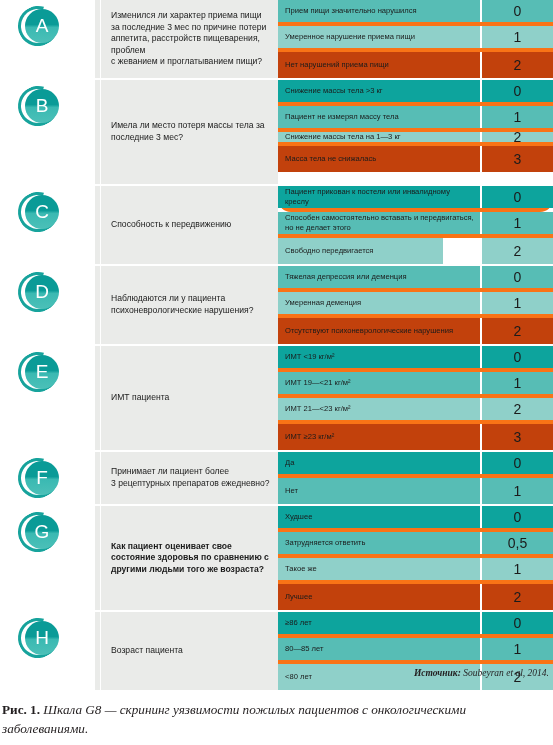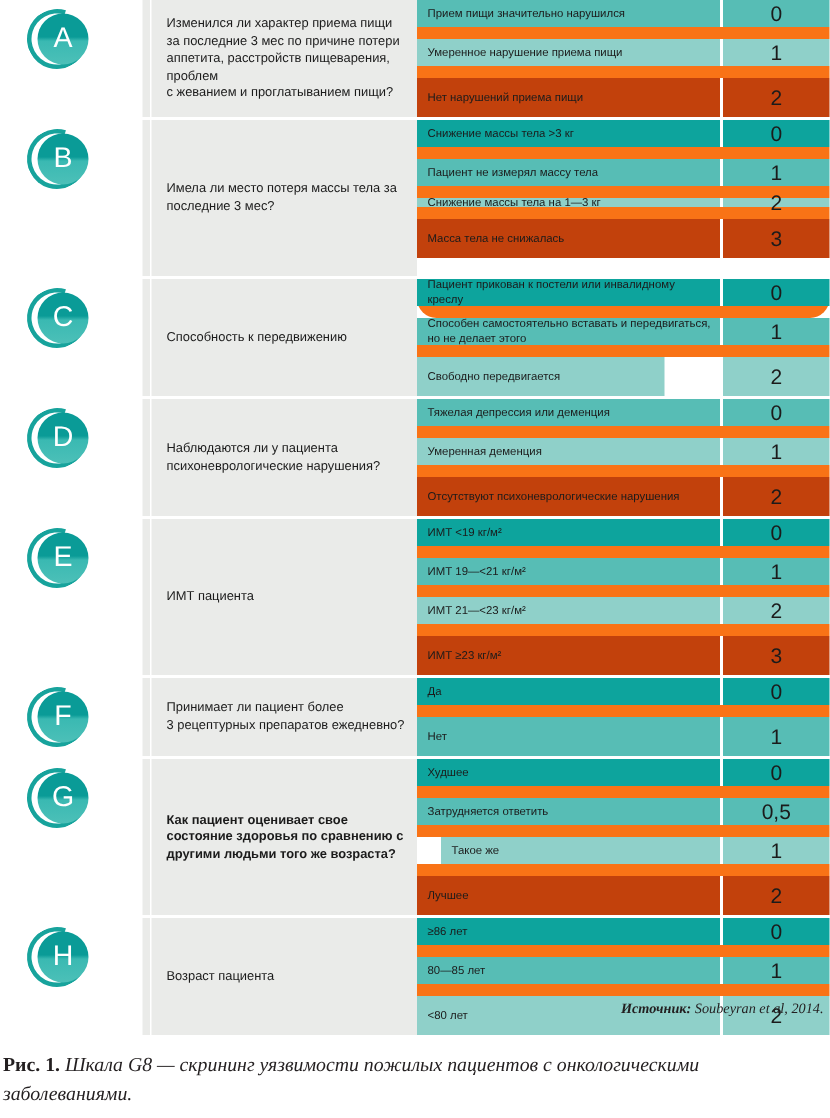--- a/index.html
+++ b/index.html
@@ -100,21 +100,21 @@
 
   .answers-col {
     flex: 1 1 auto;
     display: flex;
     flex-direction: column;
     background: #ffffff;
   }
   .ans-row {
     display: flex;
     box-sizing: border-box;
-    border-bottom: 8px solid #f97316;
+    border-bottom: 4px solid #f97316;
   }
   .ans-row:last-child { border-bottom: 0; }
   .ans-label {
     flex: 1 1 auto;
     box-sizing: border-box;
     padding: 0 6px 0 7px;
     display: flex;
     align-items: center;
     font-size: 7.6px;
     line-height: 9.6px;
@@ -368,21 +368,21 @@
         </div>
         <div class="answers-col">
           <div class="ans-row" style="height: 26px;">
             <div class="ans-label t0">Худшее</div>
             <div class="ans-score t0">0</div>
           </div>
           <div class="ans-row" style="height: 26px;">
             <div class="ans-label t1">Затрудняется ответить</div>
             <div class="ans-score t1">0,5</div>
           </div>
-          <div class="ans-row" style="height: 26px; padding-left: 16px;">
+          <div class="ans-row" style="height: 26px;">
             <div class="ans-label t2">Такое же</div>
             <div class="ans-score t2">1</div>
           </div>
           <div class="ans-row" style="height: 26px;">
             <div class="ans-label t3">Лучшее</div>
             <div class="ans-score t3">2</div>
           </div>
         </div>
       </div>
       <div class="gap"></div>

